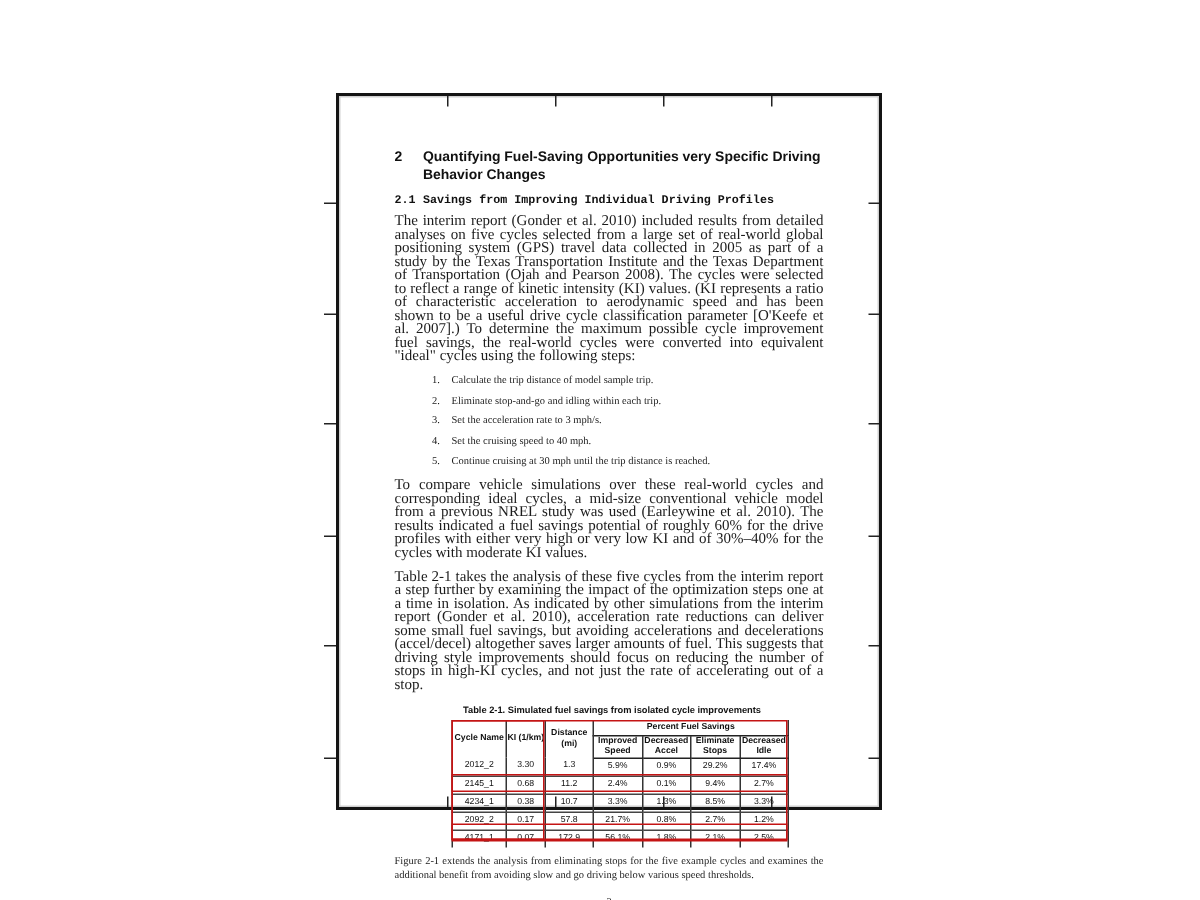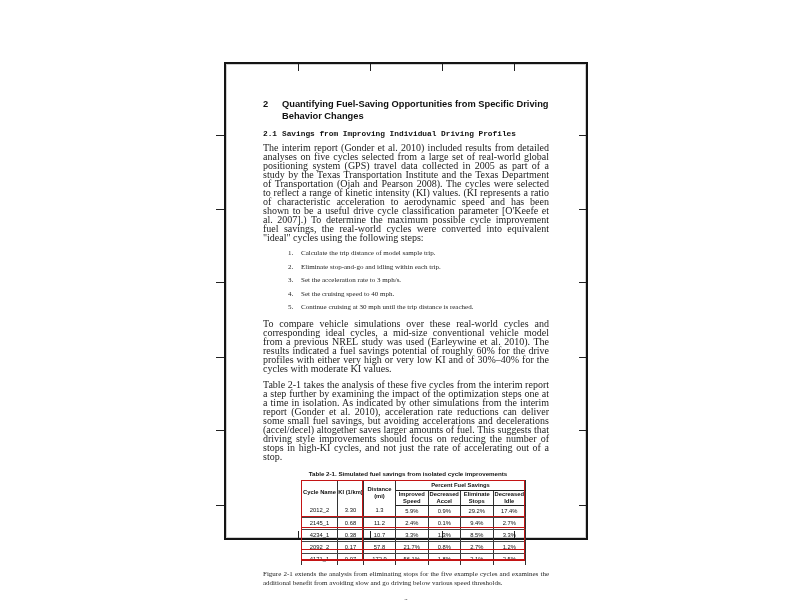--- a/index.html
+++ b/index.html
@@ -84,21 +84,21 @@
         <div class="tick" style="left: -10px; top: 366px; width: 8px; height: 1px;"></div>
         <div class="tick" style="right: 0px; top: 366px; width: 7px; height: 1px;"></div>
         <div class="tick" style="left: -10px; top: 441px; width: 8px; height: 1px;"></div>
         <div class="tick" style="right: 0px; top: 441px; width: 7px; height: 1px;"></div>
       </div>
 
     <div class="content">
 
       <div class="h1">
         <span class="num">2</span>
-        <span class="txt">Quantifying Fuel-Saving Opportunities from Specific Driving Behavior Changes</span>
+        <span class="txt">Quantifying Fuel-Saving Opportunities very Specific Driving Behavior Changes</span>
       </div>
 
       <div class="h2">
         <span class="num">2.1</span>
         <span class="txt">Savings from Improving Individual Driving Profiles</span>
       </div>
 
 
       <div class="para">The interim report (Gonder et al. 2010) included results from detailed analyses on five cycles selected from a large set of real-world global positioning system (GPS) travel data collected in 2005 as part of a study by the Texas Transportation Institute and the Texas Department of Transportation (Ojah and Pearson 2008). The cycles were selected to reflect a range of kinetic intensity (KI) values. (KI represents a ratio of characteristic acceleration to aerodynamic speed and has been shown to be a useful drive cycle classification parameter [O'Keefe et al. 2007].) To determine the maximum possible cycle improvement fuel savings, the real-world cycles were converted into equivalent "ideal" cycles using the following steps:</div>
 

